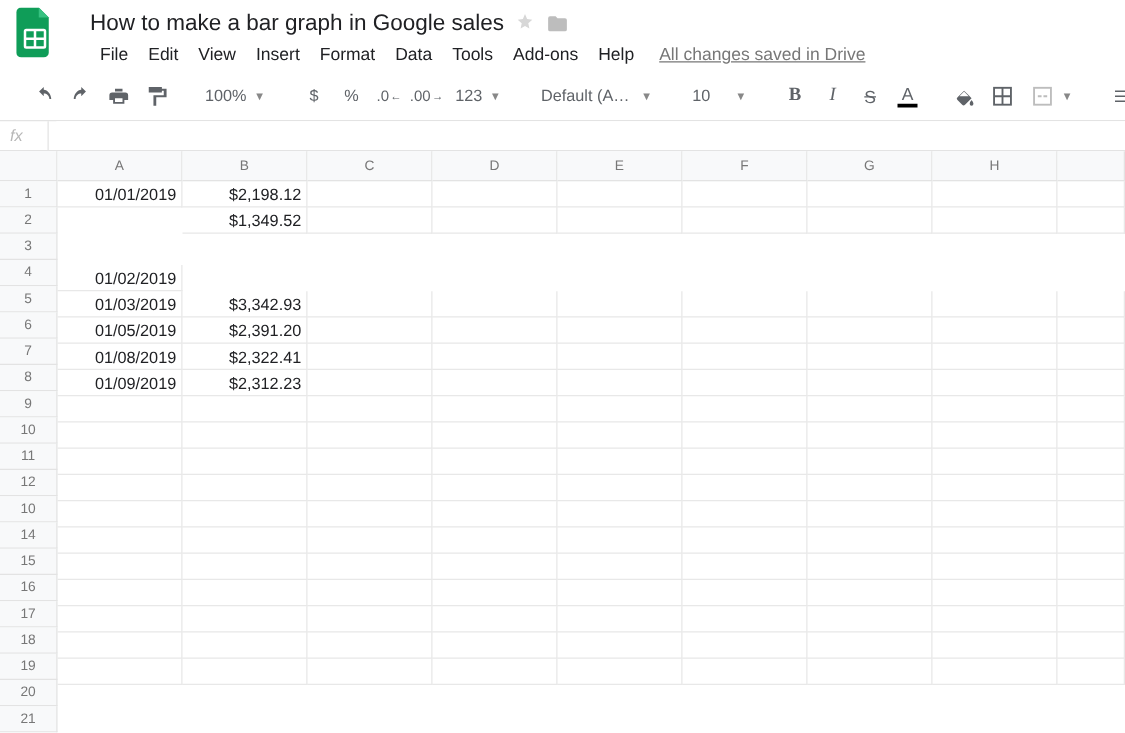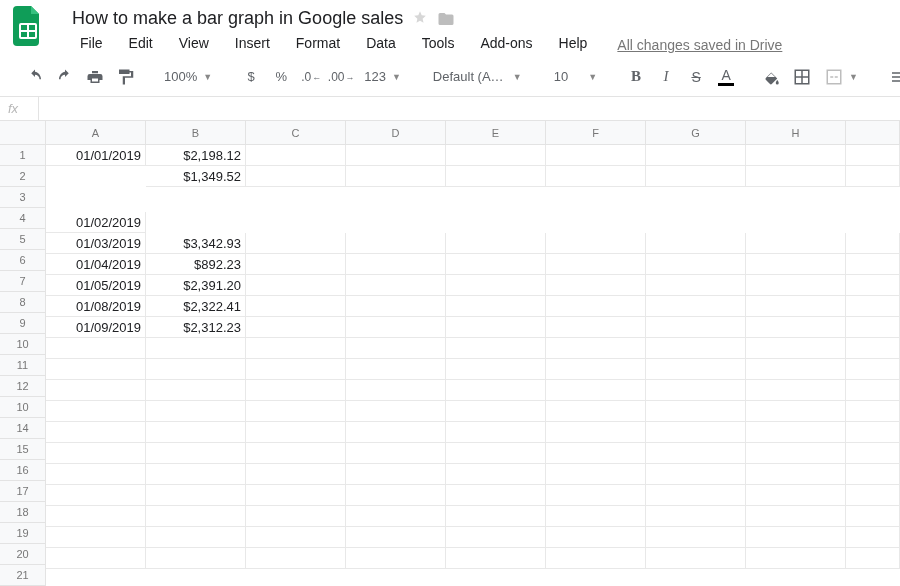--- a/index.html
+++ b/index.html
@@ -23,23 +23,23 @@
     display: flex; align-items: center; justify-content: center;
     margin-right: 4px;
   }
   .title-area { display: flex; flex-direction: column; }
   .title-row { display: flex; align-items: center; gap: 10px; padding: 2px 0 0 20px;}
   .doc-title { font-size: 18px; color: #202124; letter-spacing: 0; }
   .star { color: #d7d7d7; font-size: 14px; }
   .folder-icon svg { display:block; }
   .menubar {
     display: flex;
-    gap: 10px;
+    gap: 0;
     padding: 4px 0 6px 20px;
-    align-items: flex-end;
+    align-items: center;
     font-size: 14px;
     color: #202124;
   }
   .menubar .menu-item { padding: 2px 8px; border-radius: 3px; cursor: default; }
   .menubar .save-status {
     margin-left: 12px;
     color: #777;
     text-decoration: underline;
     font-size: 14px;
   }
@@ -343,31 +343,20 @@
           <div class="cell right" style="width: 100px; height: 21px;">$3,342.93</div>
           <div class="cell" style="width: 100px; height: 21px;"></div>
           <div class="cell" style="width: 100px; height: 21px;"></div>
           <div class="cell" style="width: 100px; height: 21px;"></div>
           <div class="cell" style="width: 100px; height: 21px;"></div>
           <div class="cell" style="width: 100px; height: 21px;"></div>
           <div class="cell" style="width: 100px; height: 21px;"></div>
           <div class="cell" style="width: 54px; height: 21px;"></div>
         </div>
         <div class="row">
-          <div class="cell right" style="width: 100px; height: 21px;">01/04/2019</div>
-          <div class="cell right" style="width: 100px; height: 21px;">$892.23</div>
-          <div class="cell" style="width: 100px; height: 21px;"></div>
-          <div class="cell" style="width: 100px; height: 21px;"></div>
-          <div class="cell" style="width: 100px; height: 21px;"></div>
-          <div class="cell" style="width: 100px; height: 21px;"></div>
-          <div class="cell" style="width: 100px; height: 21px;"></div>
-          <div class="cell" style="width: 100px; height: 21px;"></div>
-          <div class="cell" style="width: 54px; height: 21px;"></div>
-        </div>
-        <div class="row">
           <div class="cell right" style="width: 100px; height: 21px;">01/05/2019</div>
           <div class="cell right" style="width: 100px; height: 21px;">$2,391.20</div>
           <div class="cell" style="width: 100px; height: 21px;"></div>
           <div class="cell" style="width: 100px; height: 21px;"></div>
           <div class="cell" style="width: 100px; height: 21px;"></div>
           <div class="cell" style="width: 100px; height: 21px;"></div>
           <div class="cell" style="width: 100px; height: 21px;"></div>
           <div class="cell" style="width: 100px; height: 21px;"></div>
           <div class="cell" style="width: 54px; height: 21px;"></div>
         </div>

